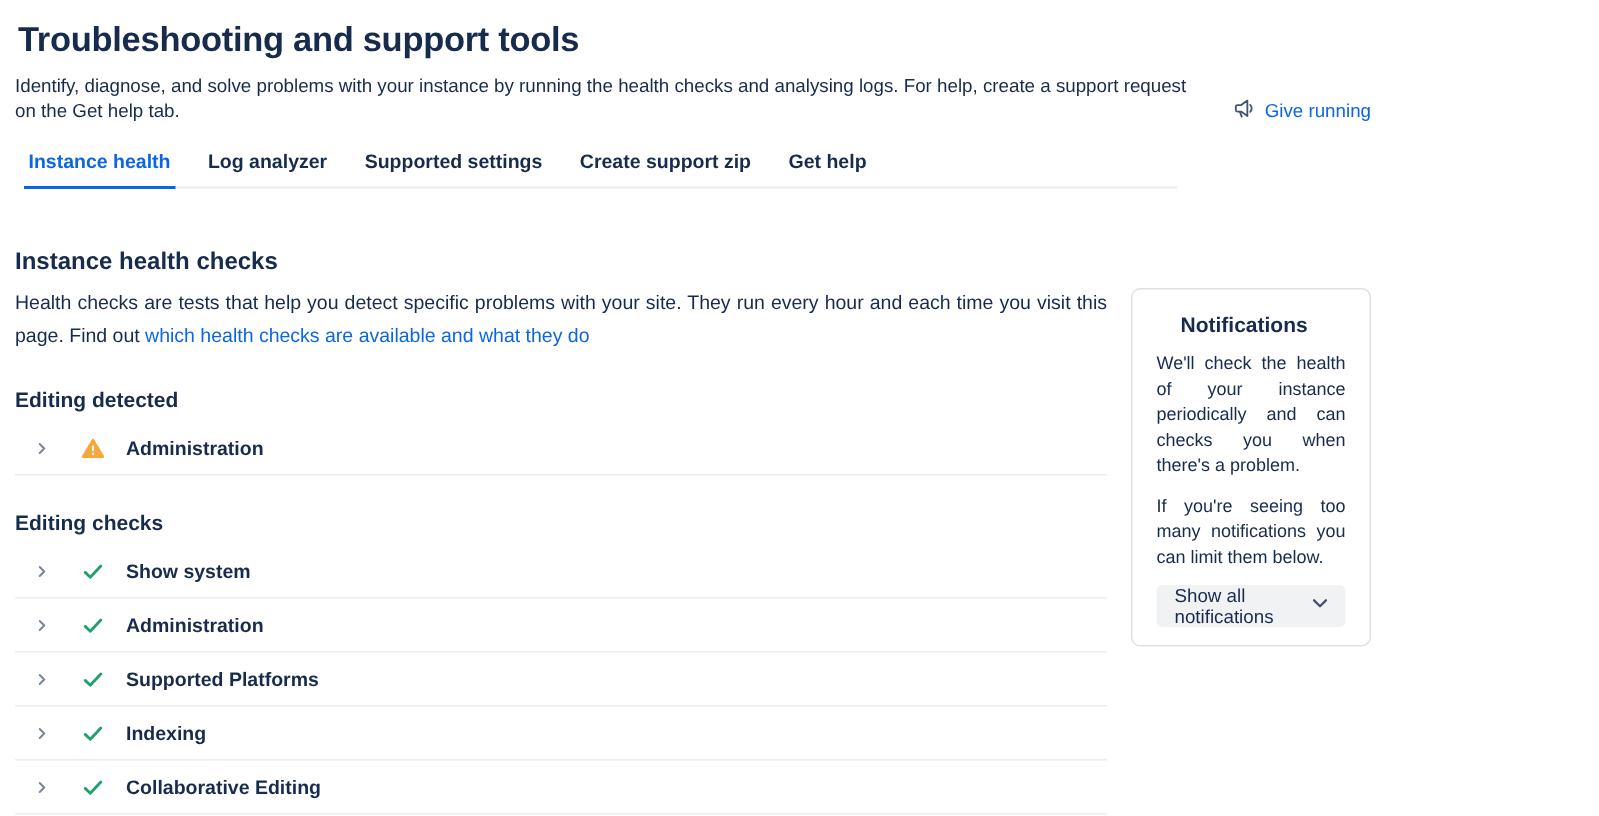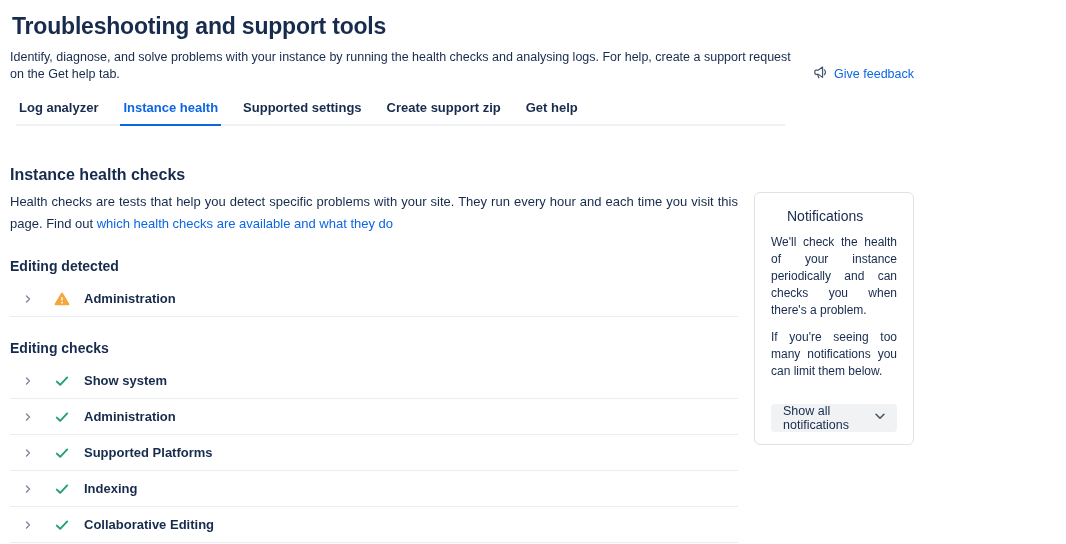--- a/index.html
+++ b/index.html
@@ -37,49 +37,49 @@
   .health-desc a{color:var(--blue);text-decoration:none;cursor:pointer;}
 
   h3.group-title{font-size:14px;line-height:18px;font-weight:700;margin:22px 0 6px 0;}
   .check-list{margin-top:4px;}
   .check-row{display:flex;align-items:center;height:36px;border-bottom:1px solid var(--row-border);padding-left:12px;cursor:pointer;}
   .check-row .chev{display:flex;width:12px;margin-right:20px;}
   .check-row .status{display:flex;width:16px;margin-right:14px;}
   .check-row .label{font-size:13px;font-weight:700;color:var(--navy);}
 
   .panel{width:254px;margin-left:16px;margin-top:44px;border:1px solid var(--panel-border);border-radius:6px;padding:15px 16px 12px;background:#fff;}
-  .panel h4{font-size:14px;line-height:16px;font-weight:400;margin:0;padding-left:16px;}
+  .panel h4{font-size:14px;line-height:16px;font-weight:700;margin:0;padding-left:16px;}
   .panel p{font-size:12px;line-height:17px;margin:10px 0 0;text-align:justify;}
-  .dropdown{margin-top:24px;height:28px;background:var(--dd-bg);border-radius:4px;display:flex;align-items:center;justify-content:space-between;padding:0 10px 0 12px;cursor:pointer;}
+  .dropdown{margin-top:10px;height:28px;background:var(--dd-bg);border-radius:4px;display:flex;align-items:center;justify-content:space-between;padding:0 10px 0 12px;cursor:pointer;}
   .dropdown .dd-value{font-size:12.5px;color:var(--navy);}
 </style>
 </head>
 <body>
 
 <div class="page">
 
   <h1 class="page-title">Troubleshooting and support tools</h1>
 
   <div class="subhead">
     <div class="subtitle">Identify, diagnose, and solve problems with your instance by running the health checks and analysing logs. For help, create a support request on the Get help tab.</div>
     <a class="feedback">
       <span class="fb-icon">
         <svg width="15" height="15" viewBox="0 0 16 16">
           <path d="M10.2 2.2 L10.2 13.2 L5.8 10 H3.1 A1.1 1.1 0 0 1 2 8.9 V6.5 A1.1 1.1 0 0 1 3.1 5.4 H5.8 Z" fill="none" stroke="#44546F" stroke-width="1.3" stroke-linejoin="round"></path>
           <path d="M12.2 5.2 a3.4 3.4 0 0 1 0 5" fill="none" stroke="#44546F" stroke-width="1.3" stroke-linecap="round"></path>
           <path d="M5 10.4 L6.2 13.6" fill="none" stroke="#44546F" stroke-width="1.3" stroke-linecap="round"></path>
         </svg>
       </span>
-      <span>Give feedback</span>
+      <span>Give running</span>
     </a>
   </div>
 
   <nav class="tabs">
+      <div class="tab active">Instance health</div>
       <div class="tab">Log analyzer</div>
-      <div class="tab active">Instance health</div>
       <div class="tab">Supported settings</div>
       <div class="tab">Create support zip</div>
       <div class="tab">Get help</div>
     </nav>
 
   <div class="content">
 
     <div class="main">
       <h2 class="section-title">Instance health checks</h2>
       <p class="health-desc"><span>Health checks are tests that help you detect specific problems with your site. They run every hour and each time you visit this page. Find out </span><a>which health checks are available and what they do</a></p>

